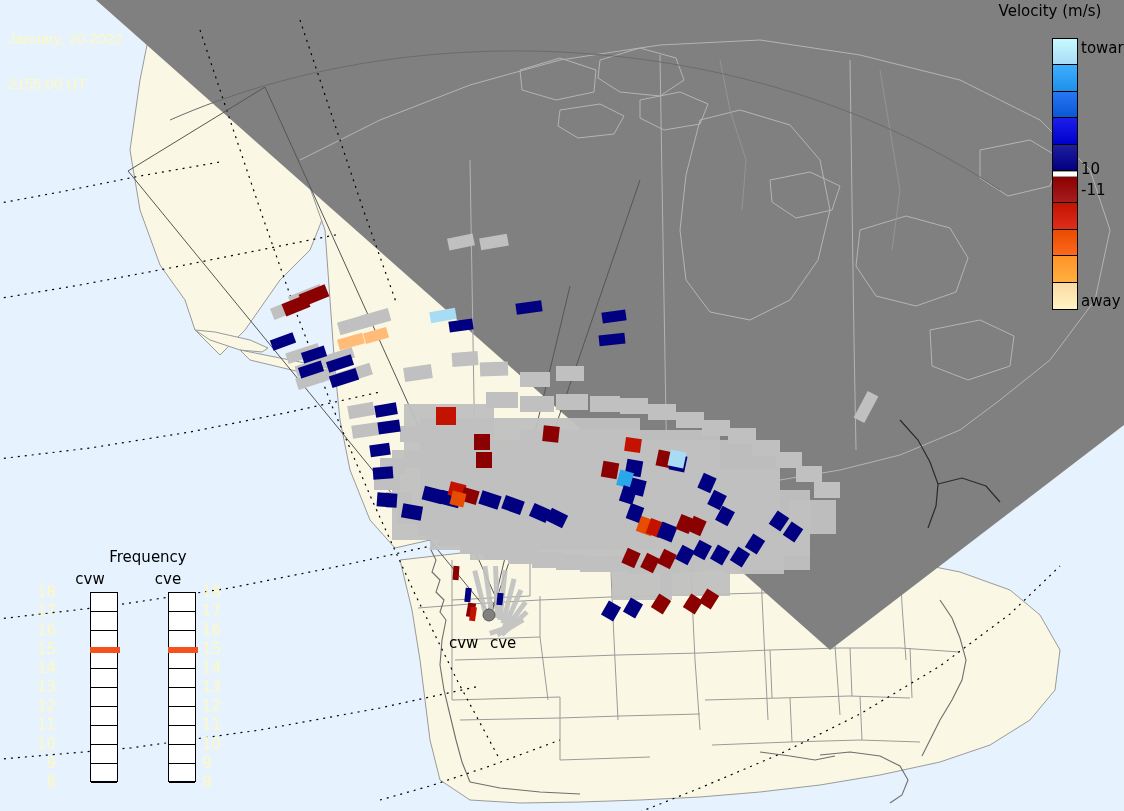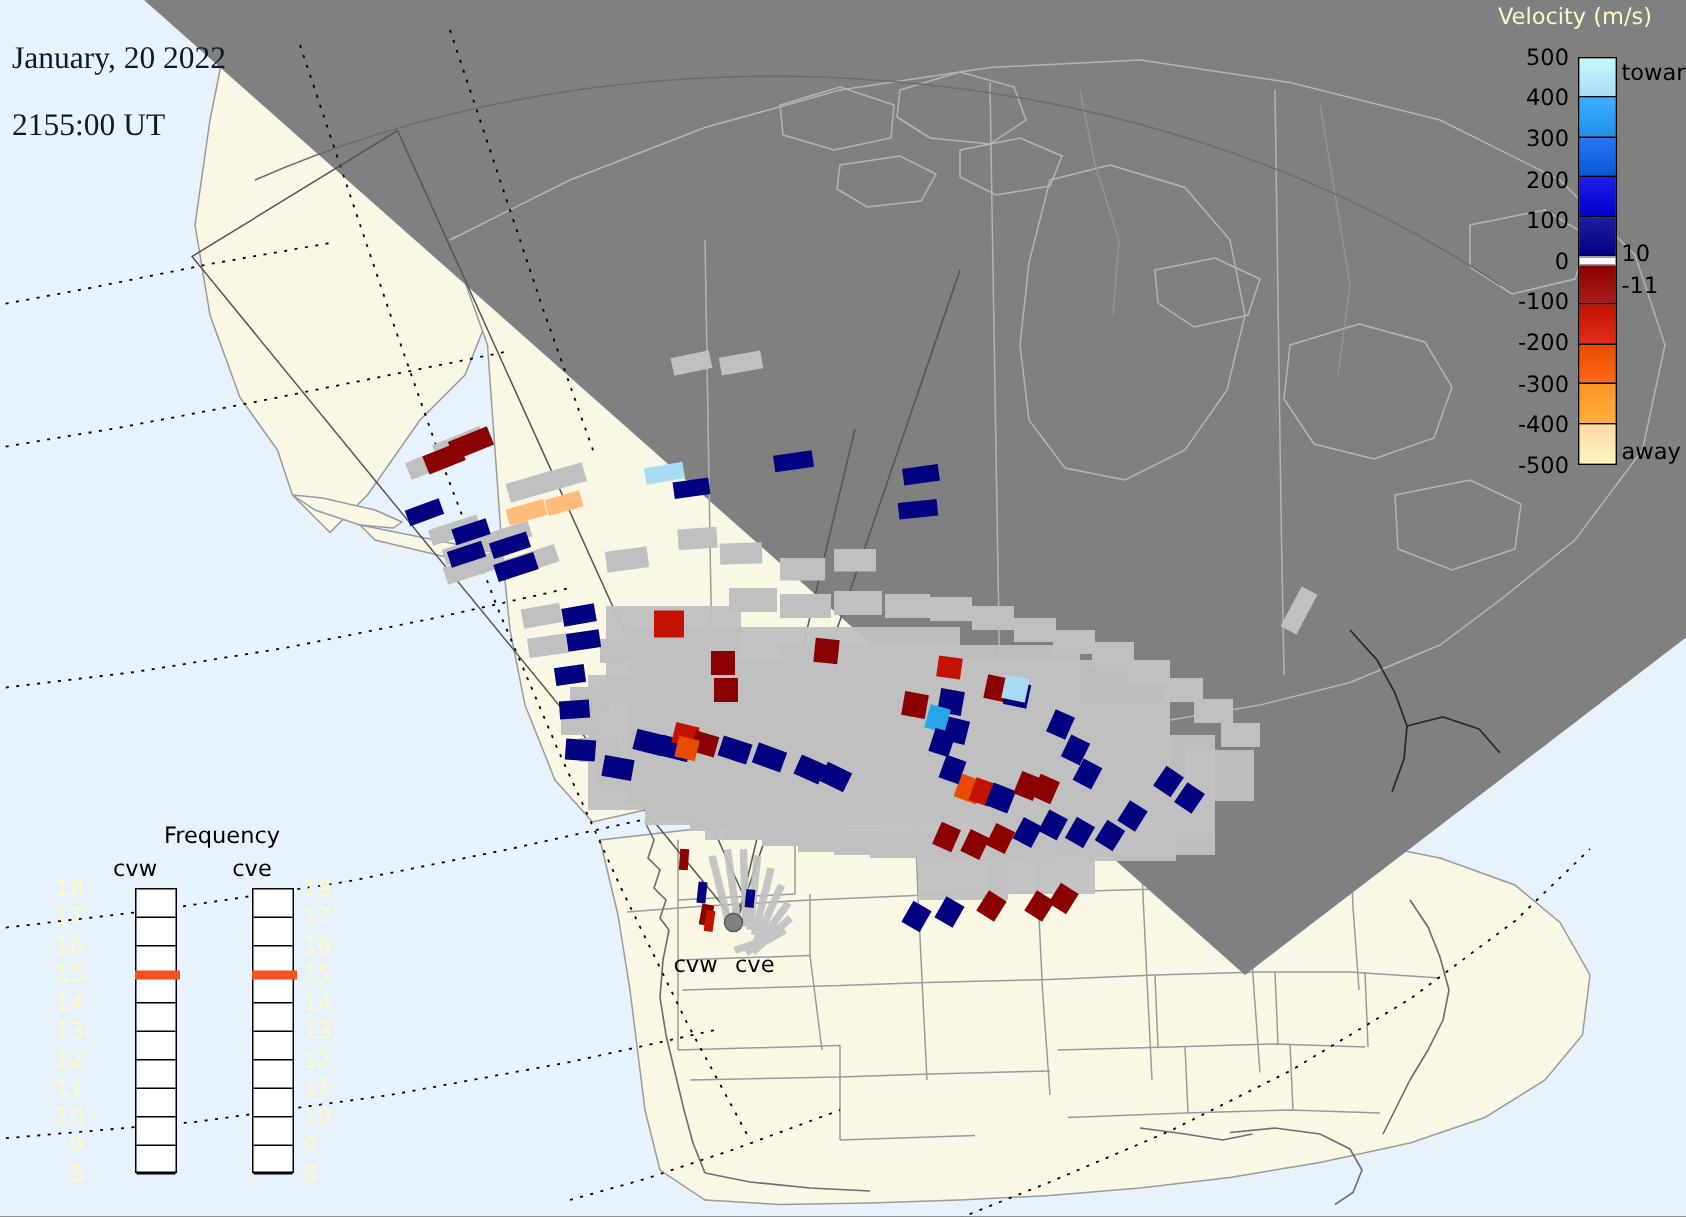--- a/index.html
+++ b/index.html
@@ -4,27 +4,27 @@
 <style>
   html,body{margin:0;padding:0;background:#808080;}
   body{font-family:"DejaVu Sans",sans-serif;}
   #stage{position:relative;width:1124px;height:811px;overflow:hidden;background:#808080;}
 
   
   .layer{position:absolute;inset:0;}
   svg.layer{display:block;}
 
   
-  #title{position:absolute;left:8px;top:1px;color:#0f172a;font-size:21px;line-height:15px;
-         font-family:Liberation Serif, serif;white-space:pre;z-index:40;}
+  #title{position:absolute;left:8px;top:1px;color:#fef9c3;font-size:15px;line-height:15px;
+         font-family:Liberation Sans, sans-serif;white-space:pre;z-index:40;}
   #title div{letter-spacing:0px;}
 
   
   #cb-wrap{position:absolute;left:976px;top:0px;width:148px;height:340px;z-index:40;}
-  #cb-title{position:absolute;left:4px;top:2px;width:140px;text-align:center;color:#fef9c3;font-size:15px;}
+  #cb-title{position:absolute;left:4px;top:2px;width:140px;text-align:center;color:#000000;font-size:15px;}
   #cb-bar{position:absolute;left:76px;top:38px;width:26px;height:272px;border:1px solid #000;
           box-sizing:border-box;}
   .cb-cell{width:100%;box-sizing:border-box;border-bottom:1px solid #000;}
   .cb-cell:last-child{border-bottom:none;}
   .cb-zero{width:100%;height:6px;background:#ffffff;box-sizing:border-box;
            border-top:1px solid #9a9a9a;border-bottom:1px solid #9a9a9a;}
   #cb-ticks{position:absolute;left:0px;top:38px;width:70px;height:272px;}
   #cb-ticks span{position:absolute;right:0;transform:translateY(-50%);color:#000;font-size:15px;
                  text-align:right;white-space:nowrap;}
   #cb-side{position:absolute;left:105px;top:38px;width:44px;height:272px;}
@@ -376,33 +376,20 @@
         <div class="cb-cell" style="height: 26.4px; background: linear-gradient(rgb(40, 118, 244), rgb(10, 88, 214));"></div>
         <div class="cb-cell" style="height: 26.4px; background: linear-gradient(rgb(30, 30, 235), rgb(0, 0, 205));"></div>
         <div class="cb-cell" style="height: 26.4px; background: linear-gradient(rgb(30, 30, 158), rgb(0, 0, 128));"></div>
         <div class="cb-zero" style="background: rgb(255, 255, 255);"></div>
         <div class="cb-cell" style="height: 26.4px; background: linear-gradient(rgb(139, 0, 0), rgb(167, 28, 28));"></div>
         <div class="cb-cell" style="height: 26.4px; background: linear-gradient(rgb(196, 18, 0), rgb(224, 46, 28));"></div>
         <div class="cb-cell" style="height: 26.4px; background: linear-gradient(rgb(232, 76, 0), rgb(255, 104, 28));"></div>
         <div class="cb-cell" style="height: 26.4px; background: linear-gradient(rgb(255, 147, 38), rgb(255, 175, 66));"></div>
         <div class="cb-cell" style="height: 26.4px; background: linear-gradient(rgb(251, 217, 165), rgb(255, 245, 193));"></div>
       </div>
-    <div id="cb-ticks">
-        <span style="top: 0px;">500</span>
-        <span style="top: 27.2px;">400</span>
-        <span style="top: 54.4px;">300</span>
-        <span style="top: 81.6px;">200</span>
-        <span style="top: 108.8px;">100</span>
-        <span style="top: 136px;">0</span>
-        <span style="top: 163.2px;">-100</span>
-        <span style="top: 190.4px;">-200</span>
-        <span style="top: 217.6px;">-300</span>
-        <span style="top: 244.8px;">-400</span>
-        <span style="top: 272px;">-500</span>
-      </div>
     <div id="cb-side">
         <span style="top: 10px;">toward</span>
         <span style="top: 131px;">10</span>
         <span style="top: 152px;">-11</span>
         <span style="top: 263px;">away</span>
       </div>
   </div>
 
   <div id="freq">
     <div id="freq-title">Frequency</div>

